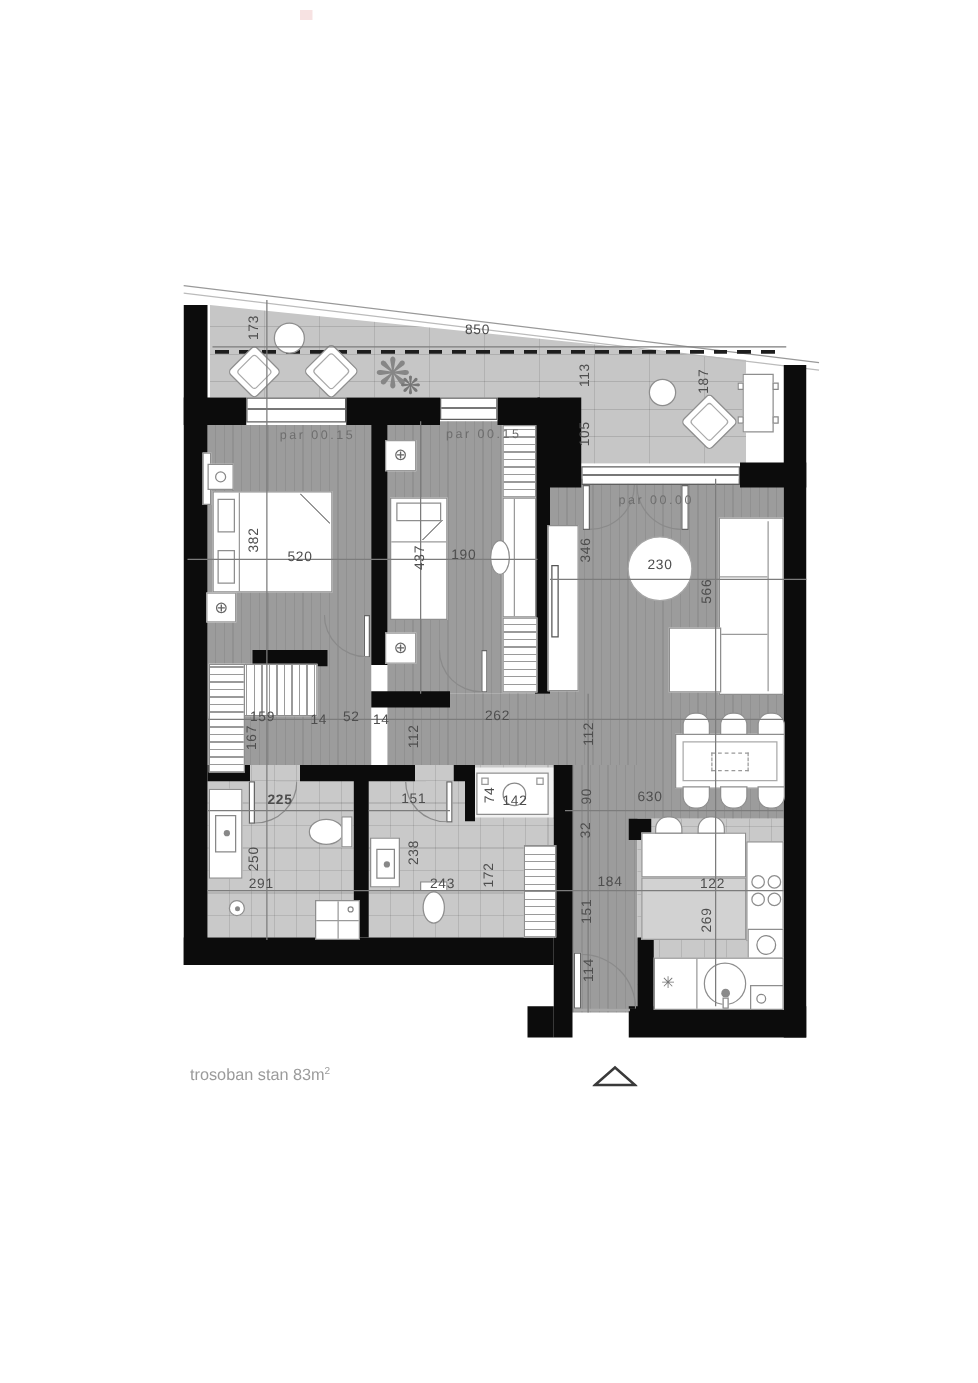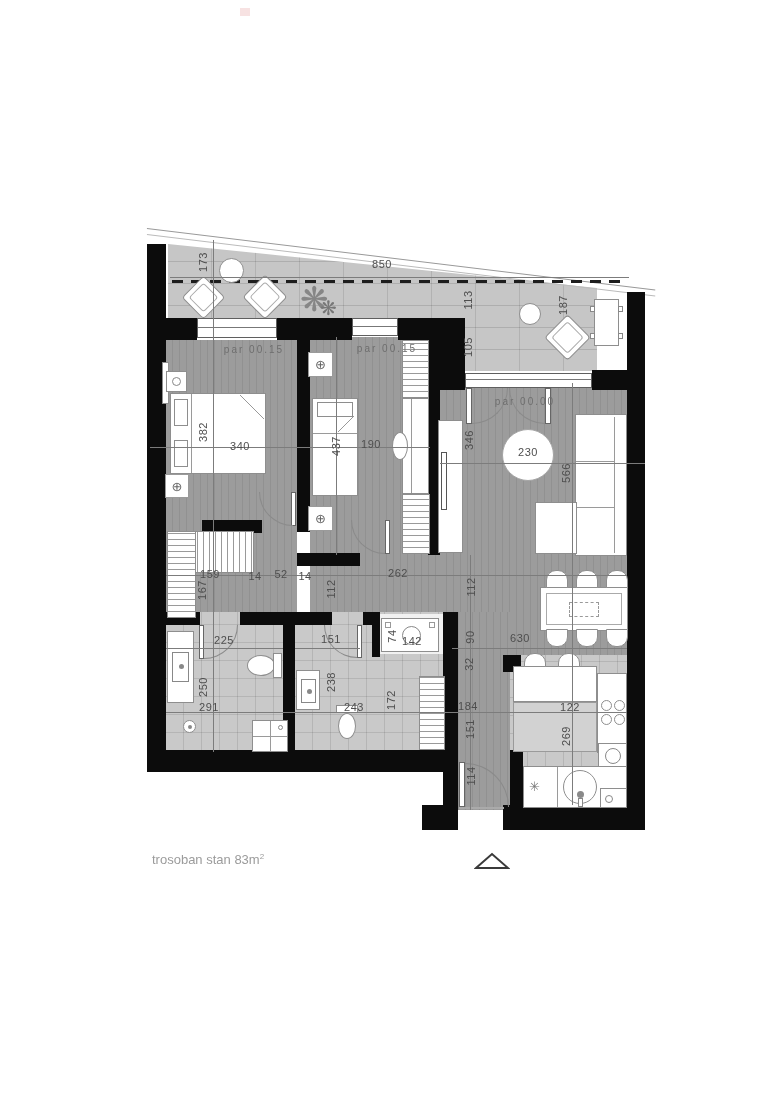--- a/index.html
+++ b/index.html
@@ -264,46 +264,46 @@
   <svg class="abs" style="left:474px;top:850px;" width="36" height="20" viewBox="0 0 36 20">
     <polygon points="2,18 18,4 34,18" fill="#fff" stroke="#3a3a3a" stroke-width="2"></polygon>
   </svg>
 
 <span class="dim v" style="left: 203px; top: 262px;">173</span>
     <span class="dim" style="left: 382px; top: 264px;">850</span>
     <span class="dim v" style="left: 468px; top: 300px;">113</span>
     <span class="dim v" style="left: 468px; top: 347px;">105</span>
     <span class="dim v" style="left: 563px; top: 305px;">187</span>
     <span class="dim v" style="left: 203px; top: 432px;">382</span>
-    <span class="dim" style="left: 240px; top: 446px;">340</span>
+    <span class="dim" style="left: 240px; top: 446px;">520</span>
     <span class="dim v" style="left: 336px; top: 446px;">437</span>
     <span class="dim" style="left: 371px; top: 444px;">190</span>
     <span class="dim v" style="left: 469px; top: 440px;">346</span>
     <span class="dim" style="left: 528px; top: 452px;">230</span>
     <span class="dim v" style="left: 566px; top: 473px;">566</span>
     <span class="dim" style="left: 210px; top: 574px;">159</span>
     <span class="dim" style="left: 255px; top: 576px;">14</span>
     <span class="dim" style="left: 281px; top: 574px;">52</span>
     <span class="dim" style="left: 305px; top: 576px;">14</span>
     <span class="dim" style="left: 398px; top: 573px;">262</span>
     <span class="dim v" style="left: 202px; top: 590px;">167</span>
     <span class="dim v" style="left: 331px; top: 589px;">112</span>
     <span class="dim v" style="left: 471px; top: 587px;">112</span>
-    <span class="dim" style="left: 224px; top: 640px;">225</span>
+    <span class="dim" style="left: 224px; top: 640px; font-weight: bold;">225</span>
     <span class="dim v" style="left: 203px; top: 687px;">250</span>
     <span class="dim" style="left: 209px; top: 707px;">291</span>
     <span class="dim" style="left: 331px; top: 639px;">151</span>
     <span class="dim v" style="left: 331px; top: 682px;">238</span>
     <span class="dim" style="left: 354px; top: 707px;">243</span>
     <span class="dim v" style="left: 391px; top: 700px;">172</span>
     <span class="dim v" style="left: 392px; top: 636px;">74</span>
     <span class="dim" style="left: 412px; top: 641px;">142</span>
     <span class="dim v" style="left: 470px; top: 637px;">90</span>
     <span class="dim v" style="left: 469px; top: 664px;">32</span>
-    <span class="dim" style="left: 468px; top: 706px;">184</span>
+    <span class="dim" style="left: 488px; top: 706px;">184</span>
     <span class="dim v" style="left: 470px; top: 729px;">151</span>
     <span class="dim v" style="left: 471px; top: 776px;">114</span>
     <span class="dim" style="left: 520px; top: 638px;">630</span>
     <span class="dim" style="left: 570px; top: 707px;">122</span>
     <span class="dim v" style="left: 566px; top: 736px;">269</span>
     <span class="flabel" style="left: 241px; top: 349px;">par 00.15</span>
     <span class="flabel" style="left: 374px; top: 348px;">par 00.15</span>
     <span class="flabel" style="left: 512px; top: 401px;">par 00.00</span>
   </div>
 

